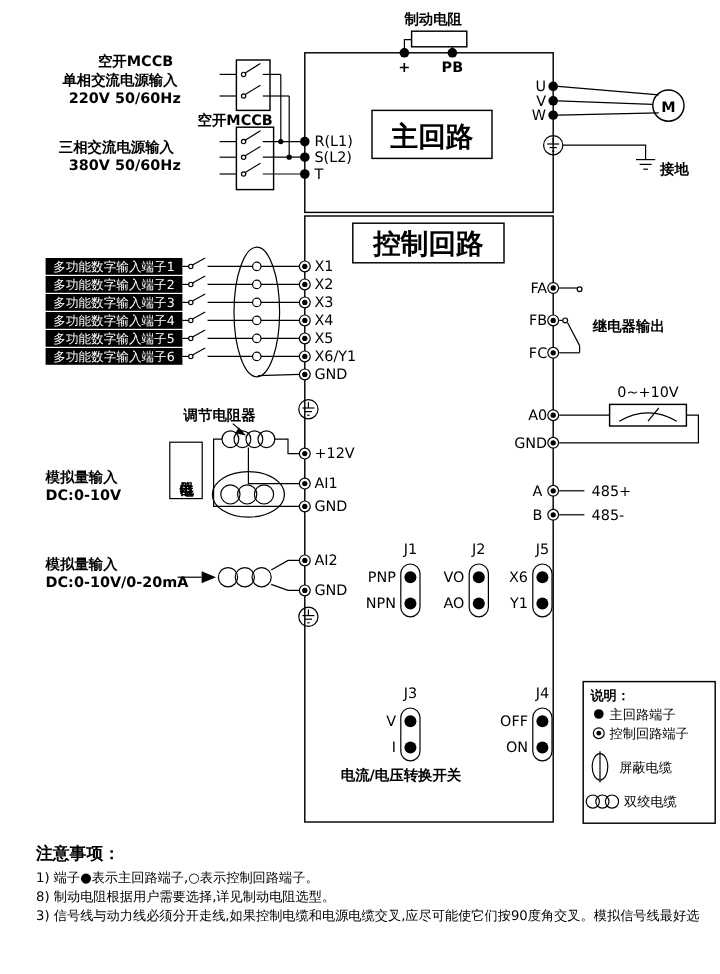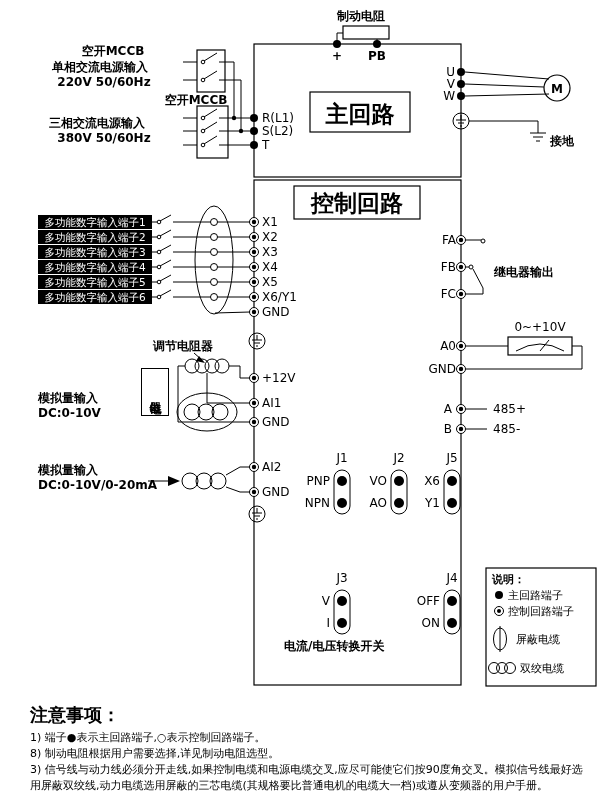--- a/index.html
+++ b/index.html
@@ -17,21 +17,21 @@
   .thin{stroke:#000;stroke-width:1;fill:none;}
   .dot{fill:#000;stroke:none;}
   .blackbox{fill:#000;stroke:none;}
   .jrect{stroke:#000;stroke-width:1;fill:none;}
   .loop{fill:#fff;stroke:#000;stroke-width:1;}
   .coil{fill:none;stroke:#000;stroke-width:1;}
   .pot-label{position:absolute;left:141px;top:368px;width:26px;height:46px;border:1px solid #000;
     display:flex;align-items:center;justify-content:center;
     writing-mode:vertical-rl;text-orientation:upright;font-size:12px;font-weight:bold;}
   .notes{position:absolute;left:30px;top:703px;width:560px;}
-  .notes-title{font-size:18px;font-weight:bold;margin-bottom:3px;}
+  .notes-title{font-size:14px;font-weight:bold;margin-bottom:3px;}
   .note-line{font-size:11px;line-height:16px;white-space:nowrap;}
 </style>
 </head>
 <body>
 
 <div id="stage">
 
 <svg width="600" height="812" viewBox="0 0 600 812">
 
   <g>
@@ -412,16 +412,15 @@
 
 </svg>
 
 <div class="pot-label">电位器</div>
 
 <div class="notes">
   <div class="notes-title">注意事项：</div>
   <div class="note-line">1) 端子●表示主回路端子,○表示控制回路端子。</div>
   <div class="note-line">8) 制动电阻根据用户需要选择,详见制动电阻选型。</div>
   <div class="note-line">3) 信号线与动力线必须分开走线,如果控制电缆和电源电缆交叉,应尽可能使它们按90度角交叉。模拟信号线最好选</div>
-  <div class="note-line">用屏蔽双绞线,动力电缆选用屏蔽的三芯电缆(其规格要比普通电机的电缆大一档)或遵从变频器的用户手册。</div>
 </div>
 
 </div>
 
 </body></html>

